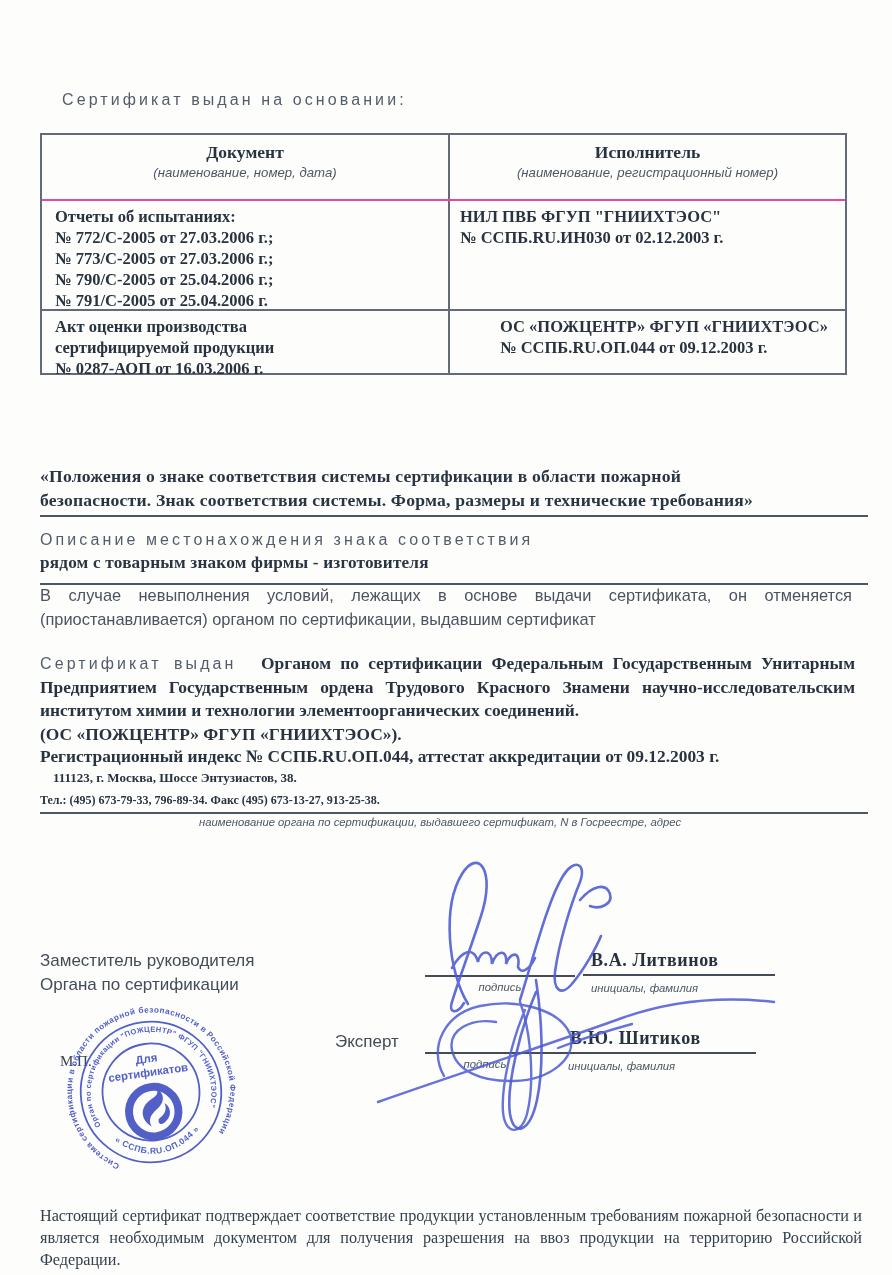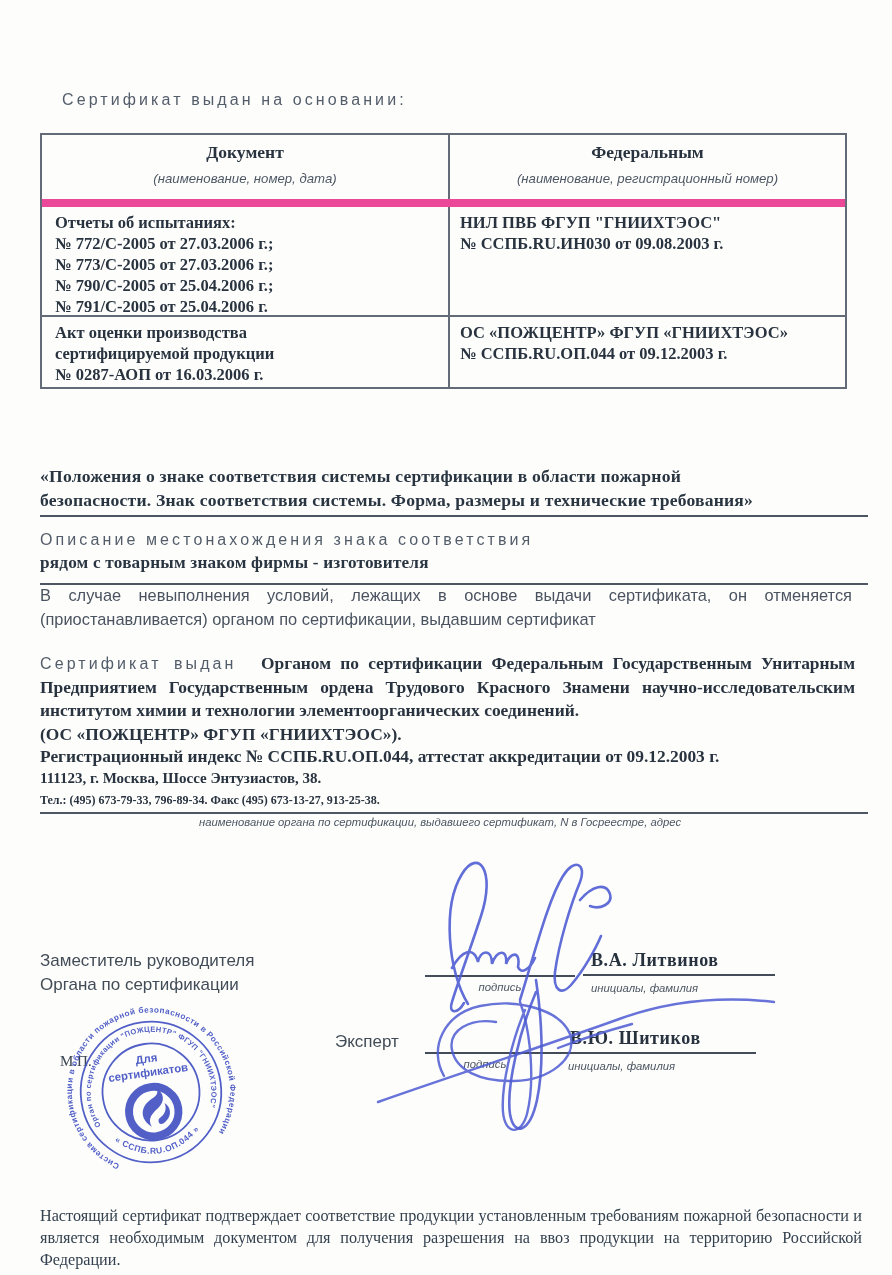--- a/index.html
+++ b/index.html
@@ -11,28 +11,28 @@
   
   .spaced{font-family:"Liberation Sans",sans-serif;font-size:16px;letter-spacing:3.1px;color:#535d6a;}
   
   .sans-par{font-family:"Liberation Sans",sans-serif;font-size:16.4px;line-height:23.5px;color:#4a535f;text-align:justify;}
   
   .bserif{font-family:"Liberation Serif",serif;font-weight:bold;color:#28333f;}
   .abs{position:absolute;}
   
   .doc-table{position:absolute;left:40px;top:133px;width:803px;border:2px solid #626b77;}
   .t-row{display:flex;}
-  .t-head{height:64px;border-bottom:8px solid #ec4899;}
+  .t-head{height:64px;border-bottom:2px solid #ec4899;}
   .t-cell-l{width:408px;border-right:2px solid #626b77;box-sizing:border-box;}
   .t-cell-r{flex:1;box-sizing:border-box;}
   .t-head .t-cell-l,.t-head .t-cell-r{text-align:center;padding-top:7px;}
   .t-title{font-family:"Liberation Serif",serif;font-weight:bold;font-size:17.5px;color:#28333f;}
-  .t-sub{font-family:"Liberation Sans",sans-serif;font-style:italic;font-size:13.2px;color:#4d5763;margin-top:8px;}
+  .t-sub{font-family:"Liberation Sans",sans-serif;font-style:italic;font-size:13.2px;color:#4d5763;margin-top:2px;}
   .t-body1{height:108px;border-bottom:2px solid #626b77;}
-  .t-body2{height:70px;}
+  .t-body2{height:62px;gap:40px;}
   .t-cell-l .cell-in,.t-cell-r .cell-in{padding:5px 8px 0 13px;font-family:"Liberation Serif",serif;font-weight:bold;font-size:16.5px;line-height:21px;color:#28333f;}
   .t-cell-r .cell-in{padding-left:10px;}
   
   .rule-under{border-bottom:2px solid #4d5764;}
   .quote{font-family:"Liberation Serif",serif;font-weight:bold;font-size:17.6px;line-height:24px;color:#2a3542;letter-spacing:0.2px;}
   .caption-i{font-family:"Liberation Sans",sans-serif;font-style:italic;font-size:11.3px;color:#4c5662;}
   .sig-label{font-family:"Liberation Sans",sans-serif;font-style:italic;font-size:11.3px;color:#4c5662;}
   .role{font-family:"Liberation Sans",sans-serif;font-size:17px;line-height:24px;color:#424c57;}
   .sig-name{font-family:"Liberation Serif",serif;font-weight:bold;font-size:18px;letter-spacing:0.6px;color:#27323e;}
   .footer-par{font-family:"Liberation Serif",serif;font-size:16.2px;line-height:22px;color:#33404d;text-align:justify;}
@@ -47,38 +47,38 @@
 
   <div class="abs spaced" style="left:62px;top:91px;">Сертификат выдан на основании:</div>
 
   <div class="doc-table">
     <div class="t-row t-head">
       <div class="t-cell-l">
         <div class="t-title">Документ</div>
         <div class="t-sub">(наименование, номер, дата)</div>
       </div>
       <div class="t-cell-r">
-        <div class="t-title">Федеральным</div>
+        <div class="t-title">Исполнитель</div>
         <div class="t-sub">(наименование, регистрационный номер)</div>
       </div>
     </div>
     <div class="t-row t-body1">
       <div class="t-cell-l">
         <div class="cell-in">
           <div>Отчеты об испытаниях:</div>
           <div>№ 772/С-2005 от 27.03.2006 г.;</div>
           <div>№ 773/С-2005 от 27.03.2006 г.;</div>
           <div>№ 790/С-2005 от 25.04.2006 г.;</div>
           <div>№ 791/С-2005 от 25.04.2006 г.</div>
         </div>
       </div>
       <div class="t-cell-r">
         <div class="cell-in">
           <div>НИЛ ПВБ ФГУП "ГНИИХТЭОС"</div>
-          <div>№ ССПБ.RU.ИН030  от 09.08.2003 г.</div>
+          <div>№ ССПБ.RU.ИН030  от 02.12.2003 г.</div>
         </div>
       </div>
     </div>
     <div class="t-row t-body2">
       <div class="t-cell-l">
         <div class="cell-in">
           <div>Акт оценки производства</div>
           <div>сертифицируемой продукции</div>
           <div>№ 0287-АОП от 16.03.2006 г.</div>
         </div>
@@ -104,21 +104,21 @@
   <div class="abs sans-par" style="left:40px;top:584px;width:812px;">В случае невыполнения условий, лежащих в основе выдачи сертификата, он отменяется (приостанавливается) органом по сертификации, выдавшим сертификат</div>
 
   <div class="abs" style="left:40px;top:652px;width:815px;">
     <div style="line-height:22.5px;text-align:justify;">
       <span class="spaced">Сертификат выдан</span>
       <span style="display:inline-block;width:6px;"></span>
       <span class="bserif" style="font-size:17.4px;line-height:22.5px;">Органом по сертификации Федеральным Государственным Унитарным Предприятием Государственным ордена Трудового Красного Знамени научно-исследовательским институтом химии и технологии элементоорганических соединений.</span>
     </div>
     <div class="bserif" style="font-size:17.4px;line-height:22px;">(ОС «ПОЖЦЕНТР» ФГУП «ГНИИХТЭОС»).</div>
     <div class="bserif" style="font-size:17.4px;line-height:22px;">Регистрационный индекс № ССПБ.RU.ОП.044, аттестат аккредитации от 09.12.2003 г.</div>
-    <div class="bserif" style="font-size:15px;line-height:22px;">111123, г. Москва, Шоссе Энтузиастов, 38.</div>
+    <div class="bserif" style="font-size:13px;line-height:22px;margin-left:13px;">111123, г. Москва, Шоссе Энтузиастов, 38.</div>
     <div class="bserif rule-under" style="font-size:12px;line-height:22px;width:828px;padding-bottom:1px;">Тел.: (495) 673-79-33, 796-89-34. Факс (495) 673-13-27, 913-25-38.</div>
     <div class="caption-i" style="width:800px;text-align:center;margin-top:2px;">наименование органа по сертификации, выдавшего сертификат, N в Госреестре, адрес</div>
   </div>
 
   <div class="abs role" style="left:40px;top:949px;">
     <div>Заместитель руководителя</div>
     <div>Органа по сертификации</div>
   </div>
 
   <div class="abs" style="left:425px;top:952px;width:150px;height:23px;border-bottom:2px solid #434c58;"></div>

